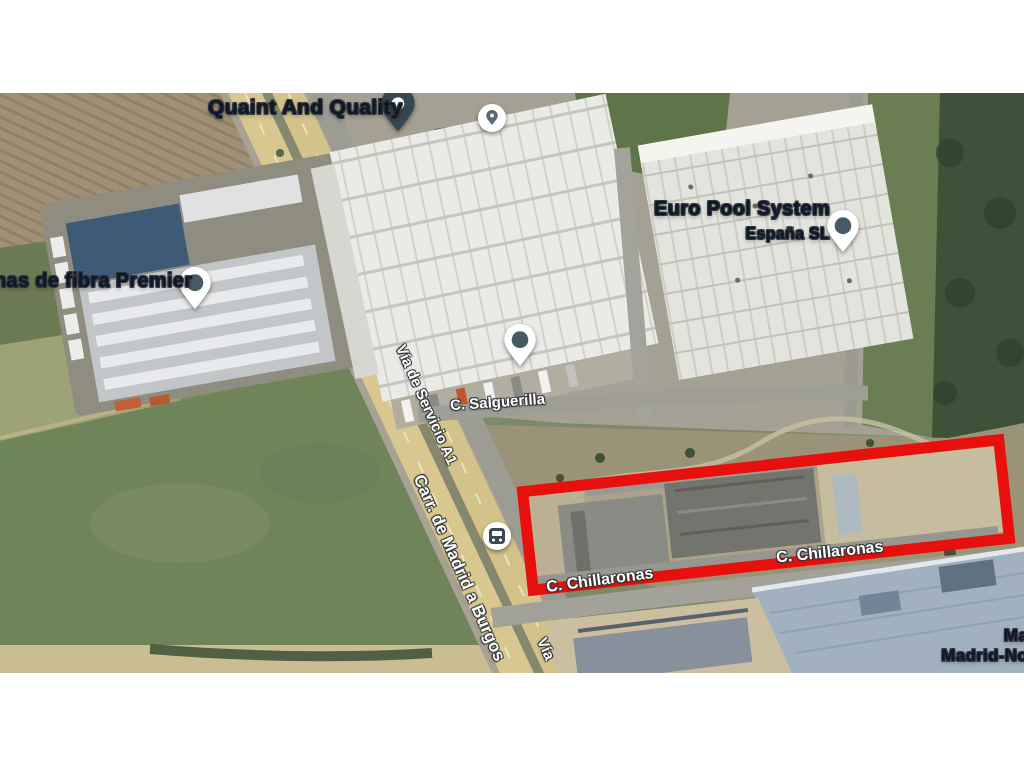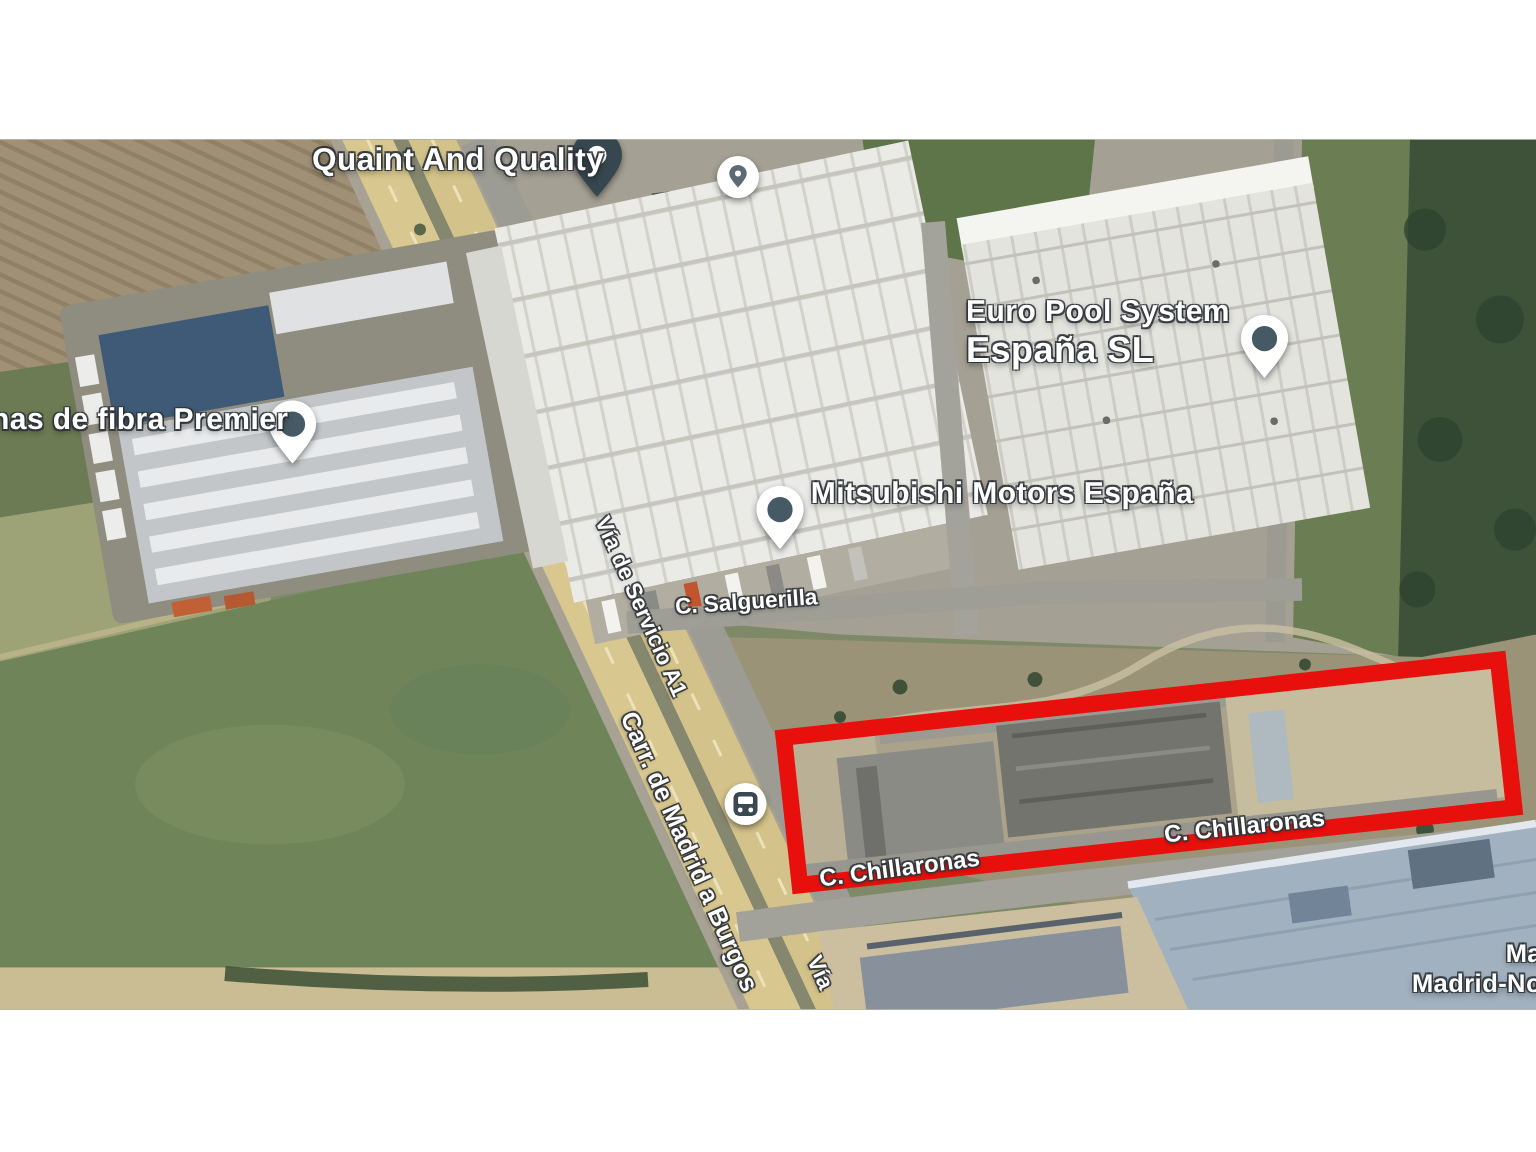--- a/index.html
+++ b/index.html
@@ -2,21 +2,21 @@
 <html><head>
 <meta charset="utf-8">
 <style>
   html,body{margin:0;padding:0;background:#ffffff;}
   #stage{position:relative;width:1024px;height:768px;background:#ffffff;overflow:hidden;
          font-family:"Liberation Sans",sans-serif;}
   .whiteband{position:absolute;left:0;width:1024px;background:#ffffff;}
   #map{position:absolute;left:0;top:93px;width:1024px;height:580px;overflow:hidden;background:#7e8a67;}
   #map svg.backdrop{position:absolute;left:0;top:0;}
   .ov{position:absolute;}
-  .poi-label{color:#ffffff;font-weight:700;letter-spacing:.3px;white-space:nowrap;
+  .poi-label{color:#0f172a;font-weight:700;letter-spacing:.3px;white-space:nowrap;
     text-shadow:-1px -1px 0 rgba(45,50,55,.85),1px -1px 0 rgba(45,50,55,.85),
                 -1px 1px 0 rgba(45,50,55,.85),1px 1px 0 rgba(45,50,55,.85),
                 0 2px 4px rgba(0,0,0,.45);}
   .road-label{color:#fff;font-weight:700;white-space:nowrap;
     text-shadow:-1px -1px 0 rgba(50,54,58,.9),1px -1px 0 rgba(50,54,58,.9),
                 -1px 1px 0 rgba(50,54,58,.9),1px 1px 0 rgba(50,54,58,.9),
                 0 1px 3px rgba(0,0,0,.5);}
   .pin{filter:drop-shadow(0 2px 2px rgba(0,0,0,.45));}
   #red-annotation{position:absolute;left:521px;top:367px;width:490px;height:110px;
     box-sizing:border-box;border:11px solid #e8100c;transform:rotate(-6.2deg);}
@@ -228,27 +228,26 @@
         <rect x="10" y="10" width="10" height="5" rx="1" fill="#ffffff"></rect>
         <circle cx="11.5" cy="19" r="1.6" fill="#ffffff"></circle>
         <circle cx="18.5" cy="19" r="1.6" fill="#ffffff"></circle>
       </svg>
     </div>
 
     <div class="ov poi-label" style="left:208px;top:2px;font-size:21px;">Quaint And Quality</div>
 
     <div class="ov poi-label" style="left:-6px;top:176px;font-size:20px;">nas de fibra Premier</div>
 
-    <div class="ov" style="right:204px;top:103px;">
+    <div class="ov" style="right:194px;top:103px;text-align:right;">
       <div class="poi-label" style="font-size:20px;line-height:25px;">Euro Pool System</div>
-      <div class="poi-label" style="font-size:24px;line-height:25px;">España SL</div>
+      <div class="poi-label" style="font-size:16px;line-height:25px;">España SL</div>
     </div>
 
     <div class="ov" style="left:508px;top:224px;width:320px;text-align:center;">
-      <div class="poi-label" style="font-size:20px;line-height:25px;">Mitsubishi Motors España</div>
     </div>
 
     <div class="ov" style="right:-4px;top:533px;text-align:right;">
       <div class="poi-label" style="font-size:17px;line-height:20px;">Ma</div>
       <div class="poi-label" style="font-size:17px;line-height:20px;">Madrid-No</div>
     </div>
 
     <div class="ov road-label" style="left:450px;top:300px;font-size:15px;transform:rotate(-4deg);">C. Salguerilla</div>
 
     <div class="ov road-label" style="left:546px;top:478px;font-size:16px;transform:rotate(-7.5deg);">C. Chillaronas</div>

